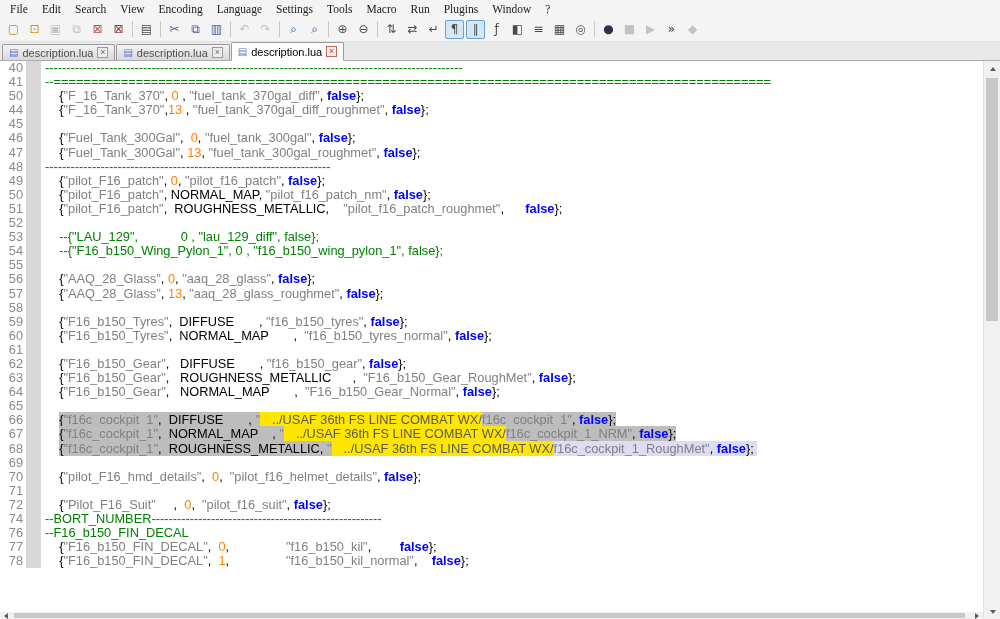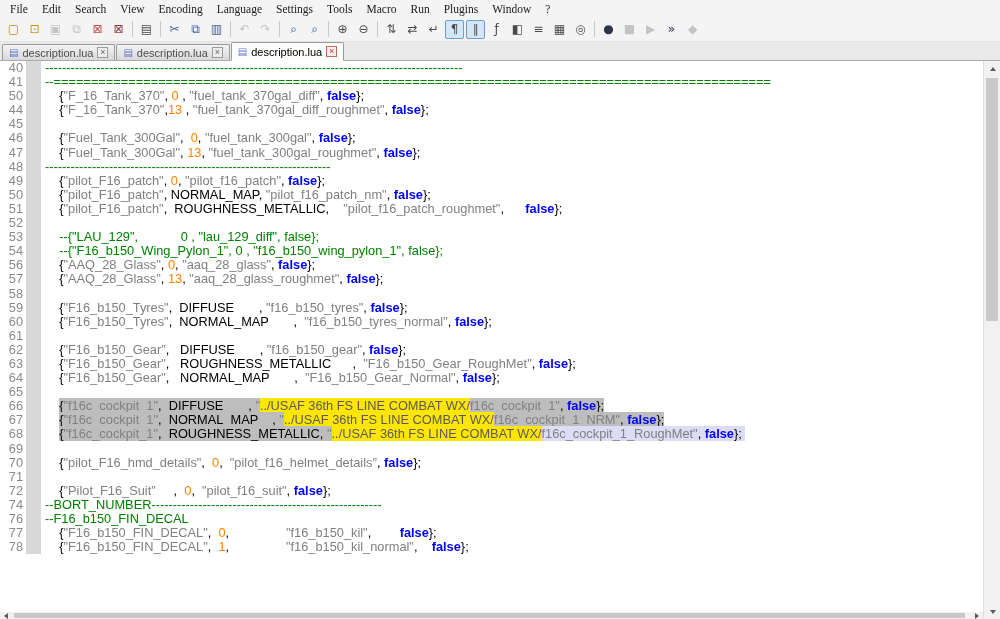--- a/index.html
+++ b/index.html
@@ -56,21 +56,21 @@
   .line { display:flex; white-space:pre; height:14.1px; }
   .ln { flex:0 0 26px; text-align:right; color:#8A8A8A; padding-right:3px; }
   .mgn { flex:0 0 15px; background:#D8D8D8; margin-right:4px; }
   .txt { flex:1 1 auto; color:#000; }
   .c-cm { color:#008000; }
   .c-s  { color:#808080; }
   .c-n  { color:#FF8000; }
   .c-k  { color:#0000FF; font-weight:bold;margin-top:29px; }
   .c-p  { color:#000000; }
   .b-sel { background:#BDBDBD; }
-  .b-hl  { background:#FFE600; color:#5a5a5a; }
+  .b-hl  { background:#FFE600; color:#5a5a5a;padding-left:12px; }
   .b-crt { background:#DCDCF5; }
   
   .vscroll { position:absolute; top:0; right:0; width:17px; bottom:0; background:#F1F1F1; border-left:1px solid #E0E0E0; }
   .varrow { position:absolute; left:0; width:17px; height:15px; display:flex; align-items:center; justify-content:center; }
   .varrow.up { top:0; } .varrow.down { bottom:0; }
   .vthumb { position:absolute; left:2px; right:2px; top:17px; height:243px; background:#C8C8C8; }
   .hscroll { position:absolute; left:0; right:17px; bottom:0; height:7px; background:#F1F1F1; }
   .harrow { position:absolute; top:0; width:12px; height:7px; display:flex; align-items:center; justify-content:center; }
   .harrow.left { left:0; } .harrow.right { right:0; }
   .hthumb { position:absolute; top:1px; bottom:1px; left:14px; right:18px; background:#C8C8C8; }
@@ -165,20 +165,21 @@
         <div class="line"><span class="ln">45</span><span class="mgn"></span><span class="txt"></span></div>
         <div class="line"><span class="ln">46</span><span class="mgn"></span><span class="txt"><span class="c-p">    {</span><span class="c-s">"Fuel_Tank_300Gal"</span><span class="c-p">,  </span><span class="c-n">0</span><span class="c-p">, </span><span class="c-s">"fuel_tank_300gal"</span><span class="c-p">, </span><span class="c-k">false</span><span class="c-p">};</span></span></div>
         <div class="line"><span class="ln">47</span><span class="mgn"></span><span class="txt"><span class="c-p">    {</span><span class="c-s">"Fuel_Tank_300Gal"</span><span class="c-p">, </span><span class="c-n">13</span><span class="c-p">, </span><span class="c-s">"fuel_tank_300gal_roughmet"</span><span class="c-p">, </span><span class="c-k">false</span><span class="c-p">};</span></span></div>
         <div class="line"><span class="ln">48</span><span class="mgn"></span><span class="txt"><span class="c-cm">-------------------------------------------------------------------</span></span></div>
         <div class="line"><span class="ln">49</span><span class="mgn"></span><span class="txt"><span class="c-p">    {</span><span class="c-s">"pilot_F16_patch"</span><span class="c-p">, </span><span class="c-n">0</span><span class="c-p">, </span><span class="c-s">"pilot_f16_patch"</span><span class="c-p">, </span><span class="c-k">false</span><span class="c-p">};</span></span></div>
         <div class="line"><span class="ln">50</span><span class="mgn"></span><span class="txt"><span class="c-p">    {</span><span class="c-s">"pilot_F16_patch"</span><span class="c-p">, NORMAL_MAP, </span><span class="c-s">"pilot_f16_patch_nm"</span><span class="c-p">, </span><span class="c-k">false</span><span class="c-p">};</span></span></div>
         <div class="line"><span class="ln">51</span><span class="mgn"></span><span class="txt"><span class="c-p">    {</span><span class="c-s">"pilot_F16_patch"</span><span class="c-p">,  ROUGHNESS_METALLIC,    </span><span class="c-s">"pilot_f16_patch_roughmet"</span><span class="c-p">,      </span><span class="c-k">false</span><span class="c-p">};</span></span></div>
         <div class="line"><span class="ln">52</span><span class="mgn"></span><span class="txt"></span></div>
         <div class="line"><span class="ln">53</span><span class="mgn"></span><span class="txt"><span class="c-cm">    --{"LAU_129",            0 , "lau_129_diff", false};</span></span></div>
         <div class="line"><span class="ln">54</span><span class="mgn"></span><span class="txt"><span class="c-cm">    --{"F16_b150_Wing_Pylon_1", 0 , "f16_b150_wing_pylon_1", false};</span></span></div>
+        <div class="line"><span class="ln">55</span><span class="mgn"></span><span class="txt"></span></div>
         <div class="line"><span class="ln">56</span><span class="mgn"></span><span class="txt"><span class="c-p">    {</span><span class="c-s">"AAQ_28_Glass"</span><span class="c-p">, </span><span class="c-n">0</span><span class="c-p">, </span><span class="c-s">"aaq_28_glass"</span><span class="c-p">, </span><span class="c-k">false</span><span class="c-p">};</span></span></div>
         <div class="line"><span class="ln">57</span><span class="mgn"></span><span class="txt"><span class="c-p">    {</span><span class="c-s">"AAQ_28_Glass"</span><span class="c-p">, </span><span class="c-n">13</span><span class="c-p">, </span><span class="c-s">"aaq_28_glass_roughmet"</span><span class="c-p">, </span><span class="c-k">false</span><span class="c-p">};</span></span></div>
         <div class="line"><span class="ln">58</span><span class="mgn"></span><span class="txt"></span></div>
         <div class="line"><span class="ln">59</span><span class="mgn"></span><span class="txt"><span class="c-p">    {</span><span class="c-s">"F16_b150_Tyres"</span><span class="c-p">,  DIFFUSE       , </span><span class="c-s">"f16_b150_tyres"</span><span class="c-p">, </span><span class="c-k">false</span><span class="c-p">};</span></span></div>
         <div class="line"><span class="ln">60</span><span class="mgn"></span><span class="txt"><span class="c-p">    {</span><span class="c-s">"F16_b150_Tyres"</span><span class="c-p">,  NORMAL_MAP       ,  </span><span class="c-s">"f16_b150_tyres_normal"</span><span class="c-p">, </span><span class="c-k">false</span><span class="c-p">};</span></span></div>
         <div class="line"><span class="ln">61</span><span class="mgn"></span><span class="txt"></span></div>
         <div class="line"><span class="ln">62</span><span class="mgn"></span><span class="txt"><span class="c-p">    {</span><span class="c-s">"F16_b150_Gear"</span><span class="c-p">,   DIFFUSE       , </span><span class="c-s">"f16_b150_gear"</span><span class="c-p">, </span><span class="c-k">false</span><span class="c-p">};</span></span></div>
         <div class="line"><span class="ln">63</span><span class="mgn"></span><span class="txt"><span class="c-p">    {</span><span class="c-s">"F16_b150_Gear"</span><span class="c-p">,   ROUGHNESS_METALLIC      ,  </span><span class="c-s">"F16_b150_Gear_RoughMet"</span><span class="c-p">, </span><span class="c-k">false</span><span class="c-p">};</span></span></div>
         <div class="line"><span class="ln">64</span><span class="mgn"></span><span class="txt"><span class="c-p">    {</span><span class="c-s">"F16_b150_Gear"</span><span class="c-p">,   NORMAL_MAP       ,  </span><span class="c-s">"F16_b150_Gear_Normal"</span><span class="c-p">, </span><span class="c-k">false</span><span class="c-p">};</span></span></div>
         <div class="line"><span class="ln">65</span><span class="mgn"></span><span class="txt"></span></div>

